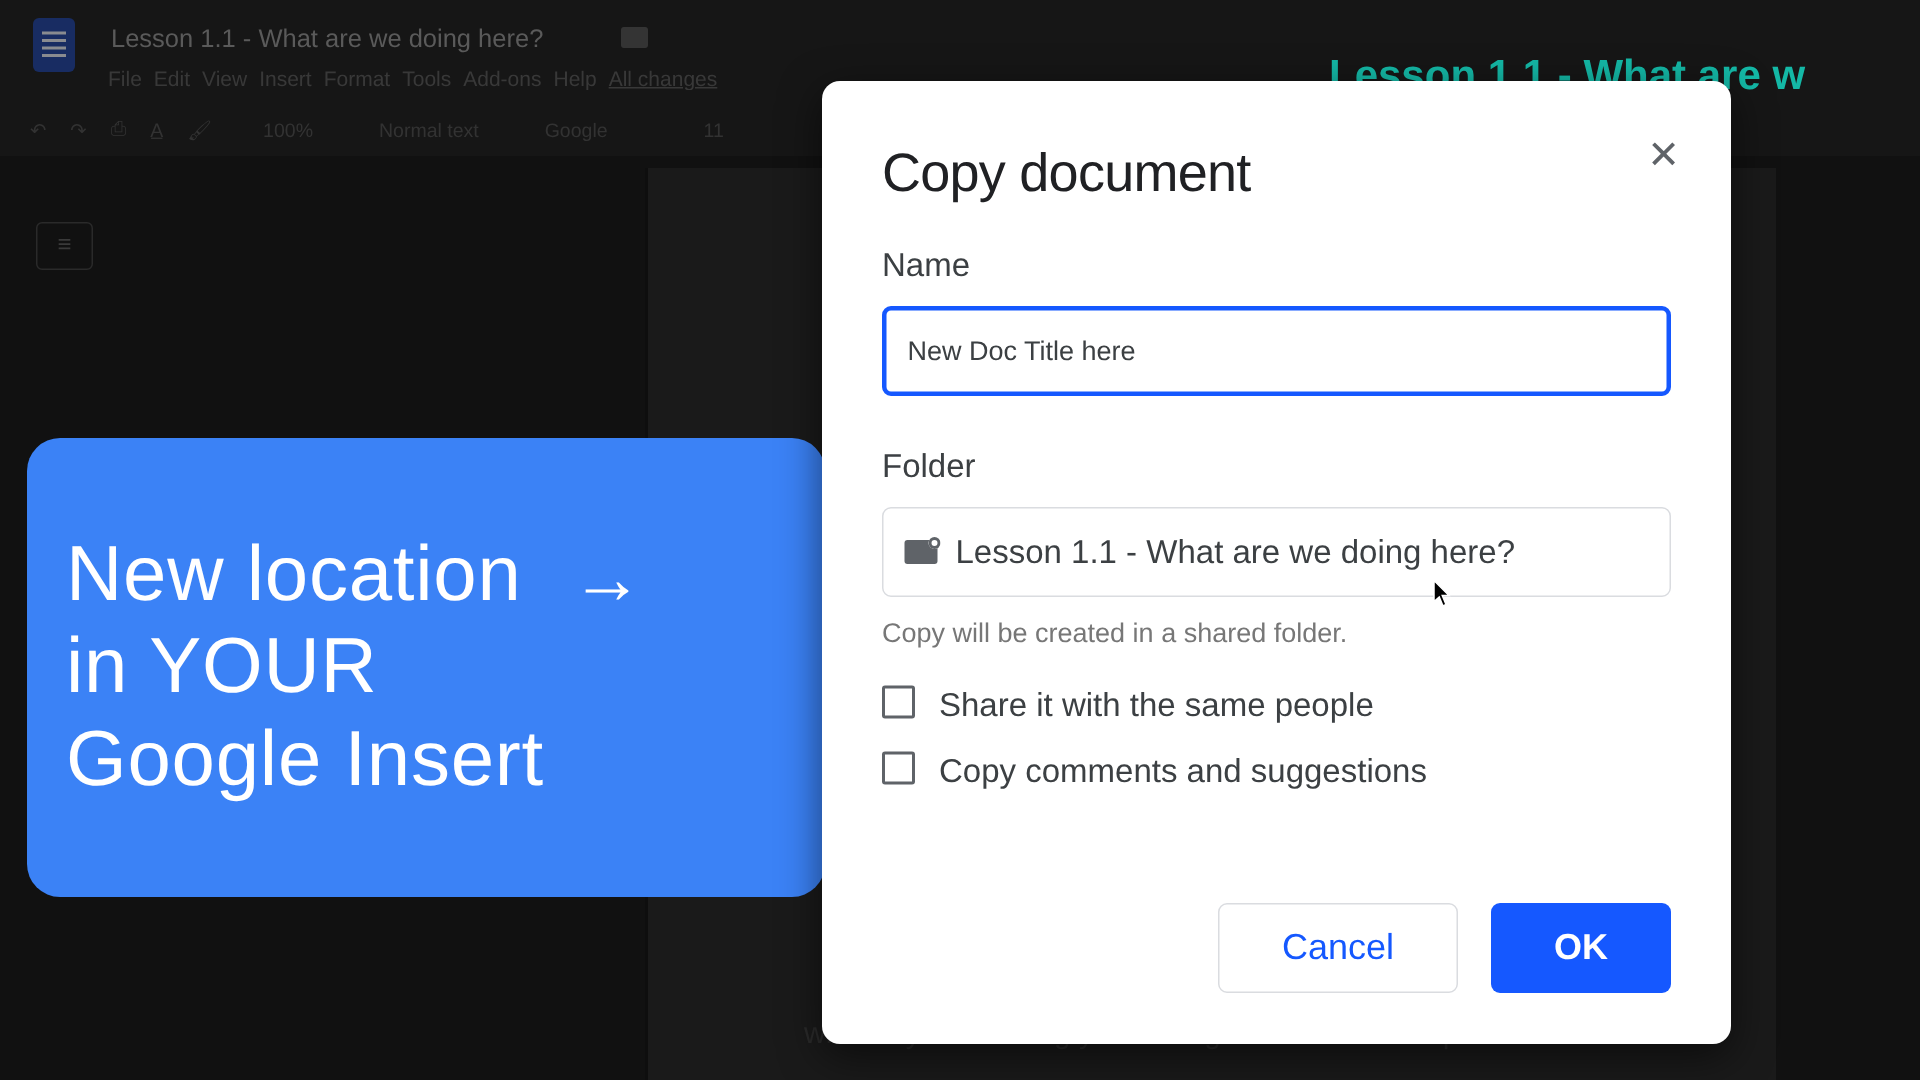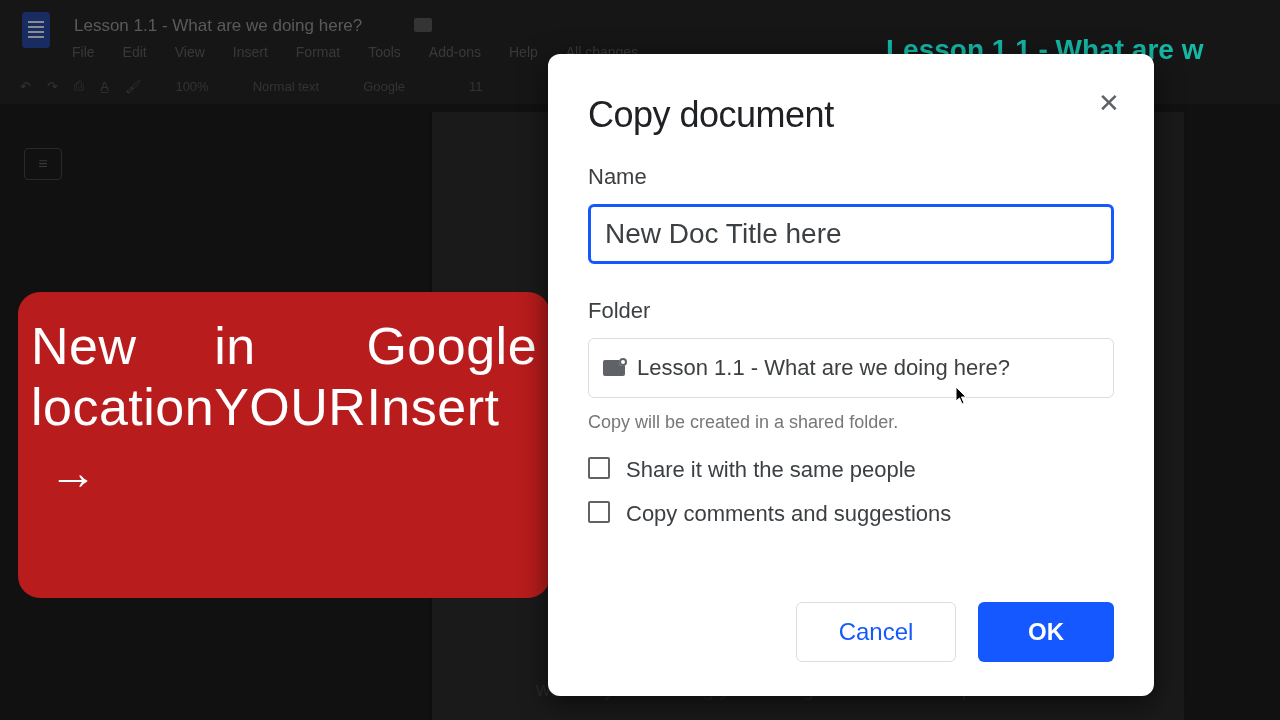--- a/index.html
+++ b/index.html
@@ -5,50 +5,50 @@
   * { box-sizing: border-box; margin: 0; padding: 0; }
   html, body { width: 1280px; height: 720px; overflow: hidden; font-family: Arial, "Helvetica Neue", sans-serif; background: #000; }
   .stage { position: relative; width: 1280px; height: 720px; background: #0b0b0b; }
 
   
   .docs-bg { position: absolute; inset: 0; background: #111; }
   .docs-chrome { position: absolute; left: 0; top: 0; right: 0; height: 104px; background: #161616; }
   .docs-logo { position: absolute; left: 22px; top: 12px; width: 28px; height: 36px; border-radius: 4px; background: #1a3fa0; opacity: .55; }
   .docs-logo::before { content:""; position:absolute; left:6px; top:9px; width:16px; height:2px; background:#fff; box-shadow: 0 5px 0 #fff, 0 10px 0 #fff, 0 15px 0 #fff; opacity:.9; }
   .docs-title { position: absolute; left: 74px; top: 16px; color: #5a5a5a; font-size: 17px; }
-  .docs-menus { position: absolute; left: 72px; top: 44px; display: flex; gap: 28px; color: #555; font-size: 14px; }
+  .docs-menus { position: absolute; left: 72px; top: 44px; display: flex; gap: 8px; color: #555; font-size: 14px; }
   .docs-toolbar { position: absolute; left: 20px; top: 78px; display: flex; gap: 16px; color: #4a4a4a; font-size: 13px; align-items:center; }
   .tb-item { opacity:.55; }
   .folder-move-icon { position:absolute; left:414px; top:18px; width:18px; height:14px; background:#4a4a4a; border-radius:2px; opacity:.6; }
 
   .doc-page-edge { position:absolute; left:430px; top:112px; right:96px; bottom:0; background:#1a1a1a; border-left:2px solid #0e0e0e; }
   .doc-heading { position:absolute; left:886px; top:34px; color:#14b8a6; font-size:28px; font-weight:700; white-space:nowrap; }
   .outline-chip { position:absolute; left:24px; top:148px; width:38px; height:32px; border:1px solid #2a2a2a; border-radius:4px; display:flex; align-items:center; justify-content:center; color:#3a3a3a; }
 
   
-  .annotation { position:absolute; left:18px; top:292px; width:532px; height:306px; background:#b91c1c; border-radius:22px; color:#fff; display:flex; flex-direction:row; justify-content:center; padding:24px 26px; }
+  .annotation { position:absolute; left:18px; top:292px; width:532px; height:306px; background:#3b82f6; border-radius:22px; color:#fff; display:flex; flex-direction:column; justify-content:center; padding:24px 26px; }
   .annotation .line { font-family: "Gill Sans", "Gill Sans MT", "Segoe UI", sans-serif; font-weight:400; font-size:52px; line-height:1.18; letter-spacing:.5px; }
   .annotation .arrow { font-size:48px; margin-left:18px; position:relative; top:2px; }
 
   
   .modal { position:absolute; left:548px; top:54px; width:606px; height:642px; background:#fff; border-radius:12px; box-shadow: 0 8px 28px rgba(0,0,0,.55); padding:40px 40px 30px 40px; color:#3c4043; }
   .modal h1 { font-size:36px; font-weight:400; color:#202124; letter-spacing:-.5px; }
   .close-x { position:absolute; right:30px; top:34px; width:30px; height:30px; color:#5f6368; cursor:pointer; display:flex; align-items:center; justify-content:center; font-size:26px; }
   .field-label { font-size:22px; color:#3c4043; margin-top:28px; margin-bottom:14px; }
-  .name-input { width:100%; height:60px; border:3px solid #1558ff; border-radius:6px; padding:0 14px; font-size:28px; color:#3c4043; outline:none; }
+  .name-input { width:100%; height:60px; border:3px solid #1558ff; border-radius:6px; padding:0 14px; font-size:18px; color:#3c4043; outline:none; }
   .folder-box { width:100%; height:60px; border:1px solid #dadce0; border-radius:6px; padding:0 14px; display:flex; align-items:center; gap:12px; font-size:22px; color:#3c4043; cursor:pointer; }
   .shared-folder-icon { width:22px; height:16px; background:#5f6368; border-radius:2px; position:relative; }
   .shared-folder-icon::after { content:""; position:absolute; right:-2px; top:-2px; width:8px; height:8px; background:#fff; border-radius:50%; box-shadow:0 0 0 2px #5f6368 inset; }
   .hint { font-size:18px; color:#777; margin-top:14px; }
   .check-row { display:flex; align-items:flex-start; gap:16px; font-size:22px; color:#3c4043; margin-top:24px; }
   .check-row + .check-row { margin-top:18px; }
   .checkbox { width:22px; height:22px; border:2px solid #5f6368; border-radius:2px; display:inline-block; }
   .modal-actions { position:absolute; right:40px; bottom:34px; display:flex; gap:22px;align-items:flex-end; }
   .btn-cancel { width:160px; height:60px; border:1px solid #dadce0; border-radius:6px; background:#fff; color:#1558ff; font-size:24px; font-weight:500; cursor:pointer; }
-  .btn-ok { width:136px; height:60px; border:none; border-radius:6px; background:#1558ff; color:#fff; font-size:24px; font-weight:600; cursor:pointer; }
+  .btn-ok { width:120px; height:60px; border:none; border-radius:6px; background:#1558ff; color:#fff; font-size:24px; font-weight:600; cursor:pointer; }
 
   
   .cursor { position:absolute; left:955px; top:386px; width:14px; height:20px; pointer-events:none; }
   .cursor svg { width:14px; height:20px; }
 
   
   .ghost-line { position:absolute; color:#2a2a2a; font-size:20px; white-space:nowrap; }
 </style>
 </head>
 <body>

